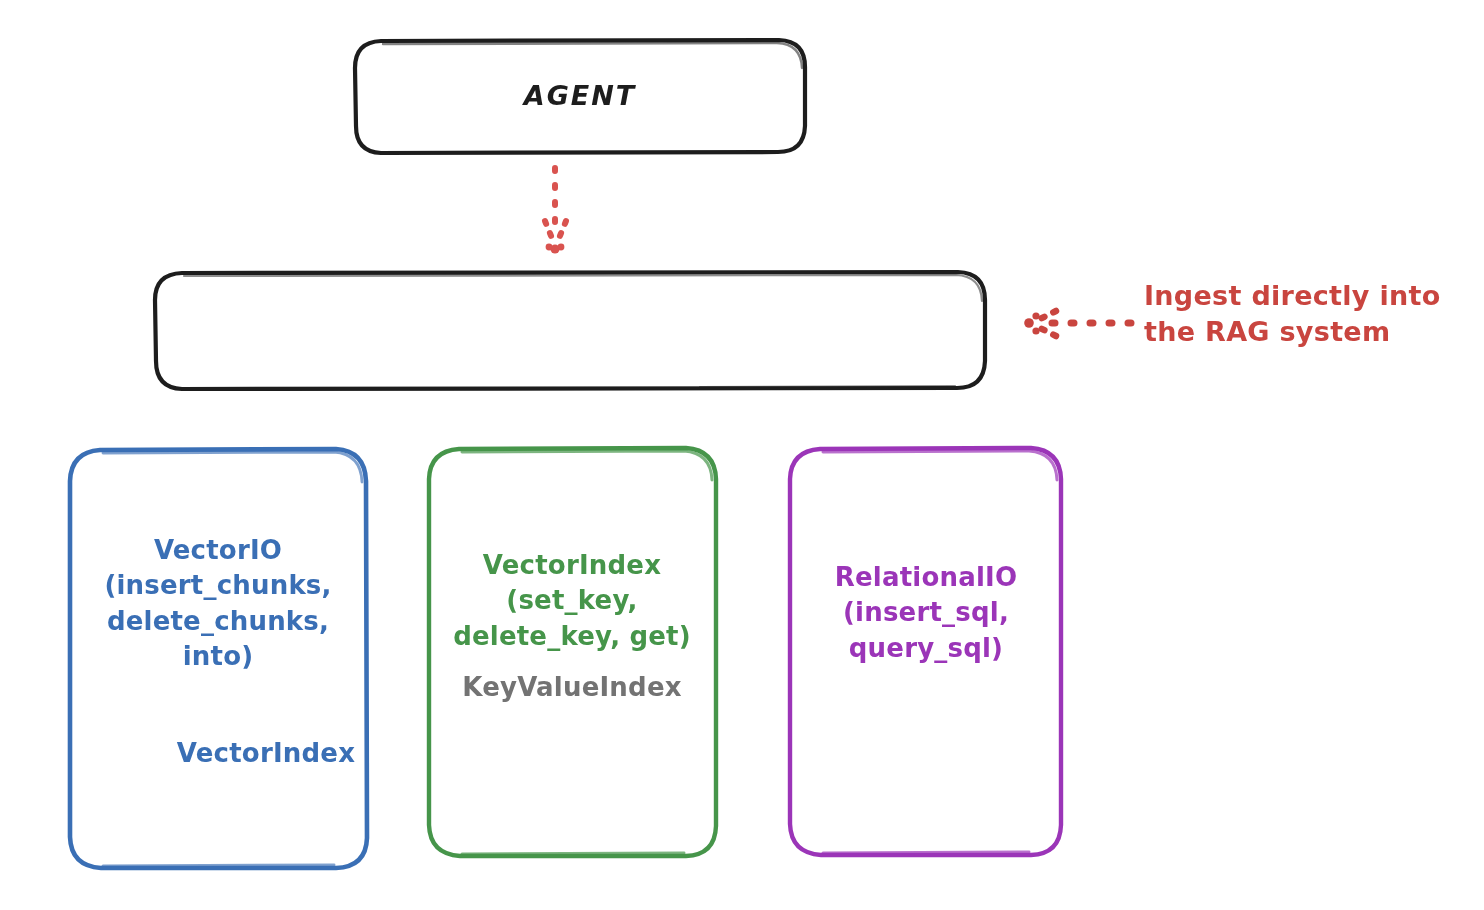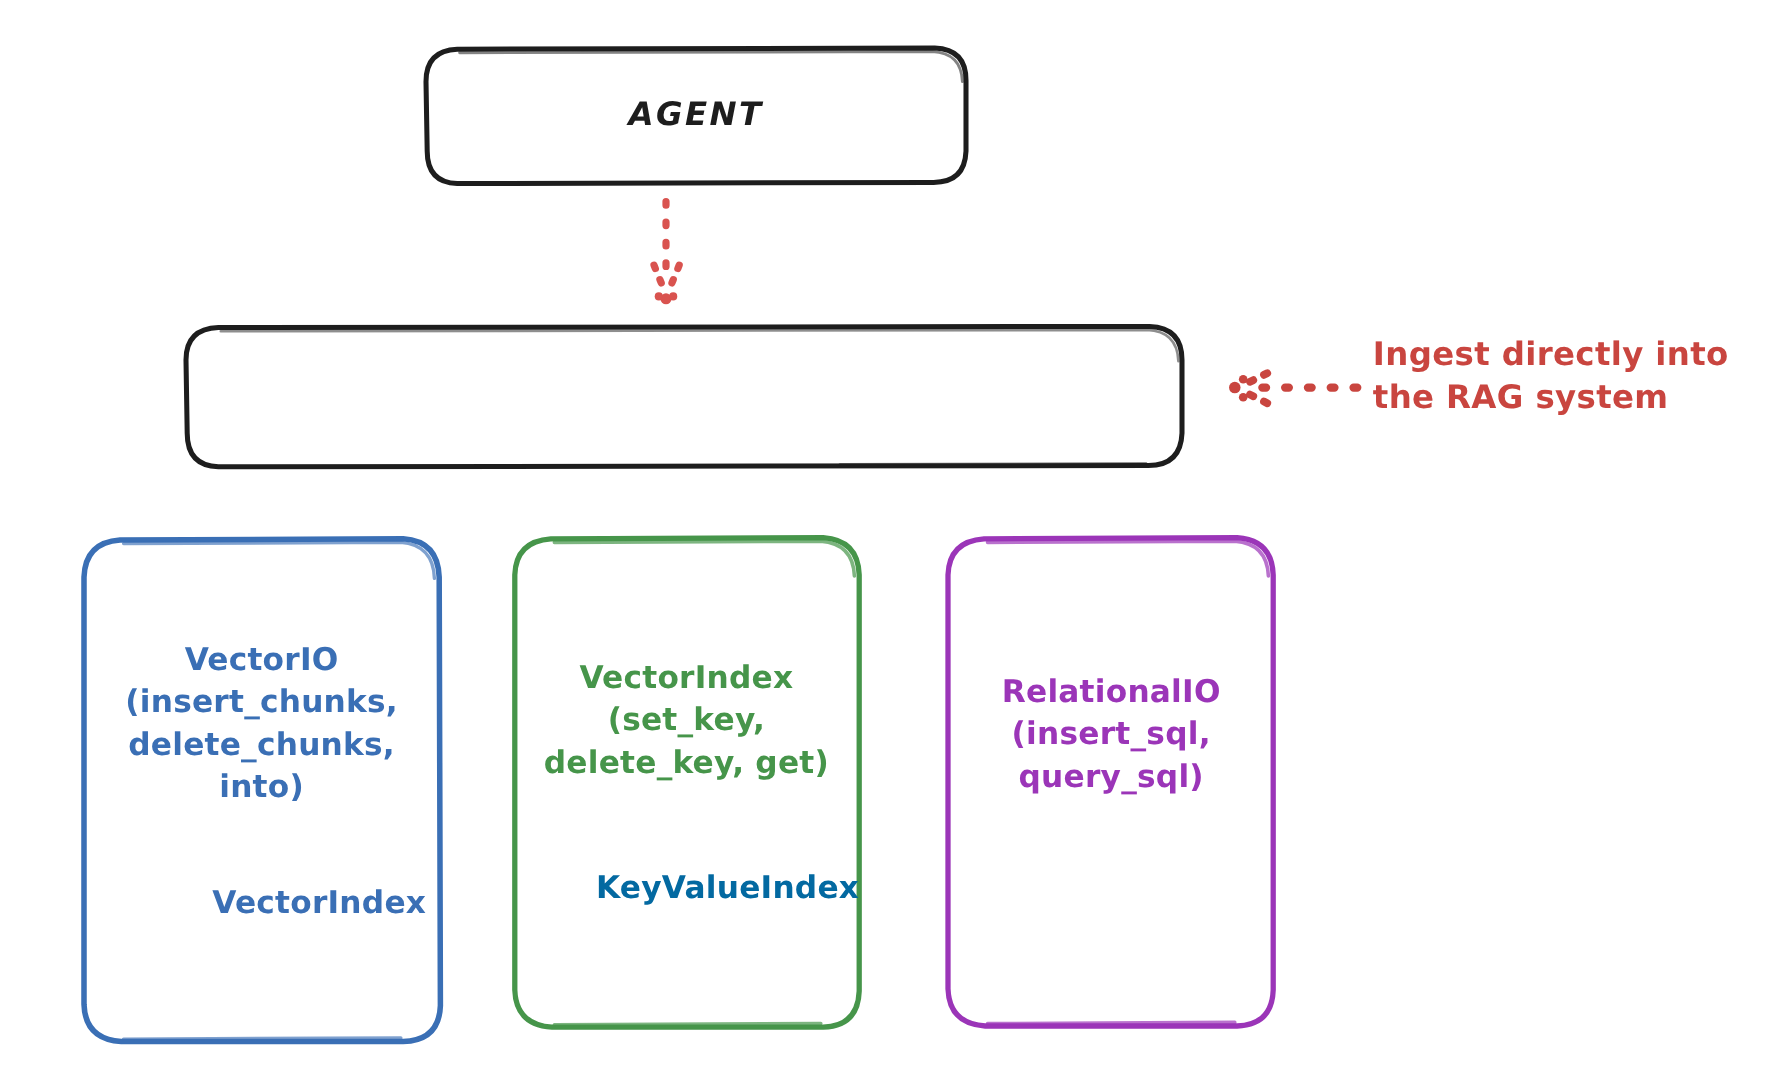--- a/index.html
+++ b/index.html
@@ -79,21 +79,21 @@
     text-align: center;
     font-size: 26px;
     font-weight: 700;
     letter-spacing: 0.2px;
   }
 
   #vector-methods { left: 72px;  top: 533px; width: 292px; color: #3a6fb5; }
   #vector-index   { left: 72px;  top: 738px; width: 292px; color: #3a6fb5; margin-left: 48px; }
 
   #kv-methods     { left: 428px; top: 548px; width: 288px; color: #46954a; }
-  #kv-index       { left: 428px; top: 725px; width: 288px; color: #0369a1; text-align: right; }
+  #kv-index       { left: 428px; top: 672px; width: 288px; color: #737373; }
 
   #rel-methods    { left: 790px; top: 548px; width: 272px; color: #9b35b8; margin-top: 12px; }
   #rel-index      { left: 790px; top: 708px; width: 272px; color: #9b35b8; }
 
   
   #ingest-note {
     position: absolute;
     left: 1144px;
     top: 278px;
     width: 330px;

